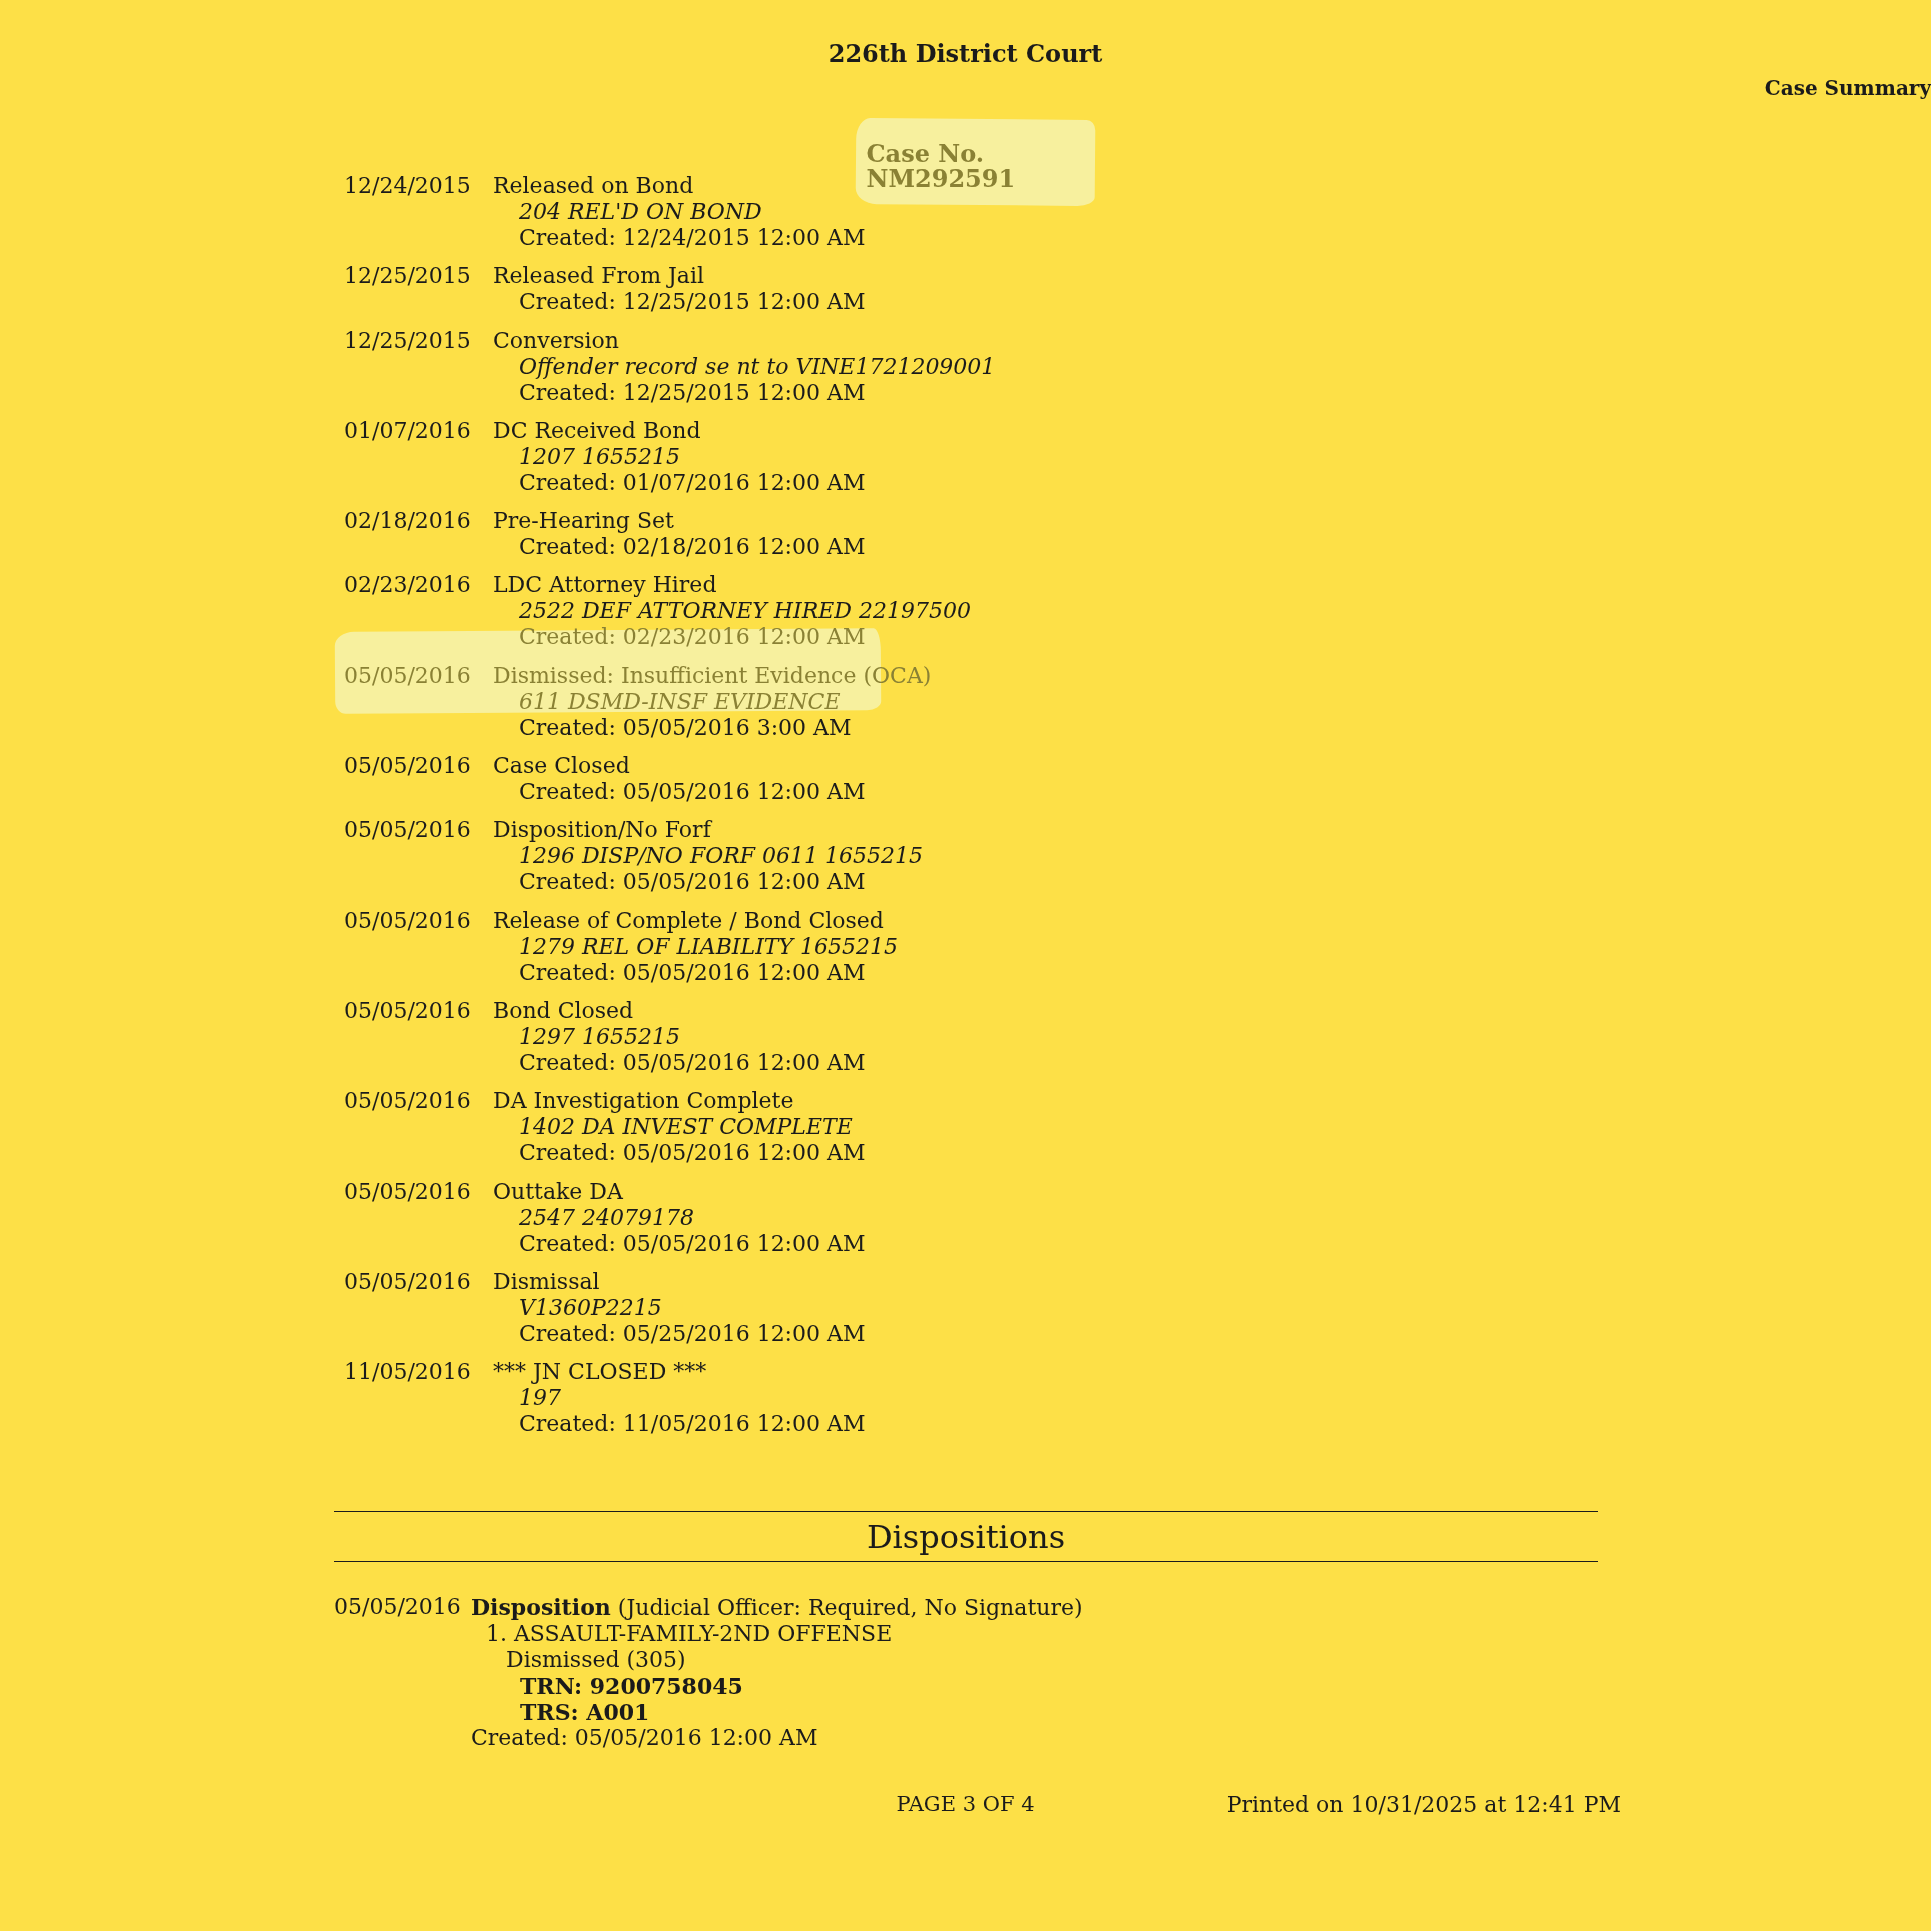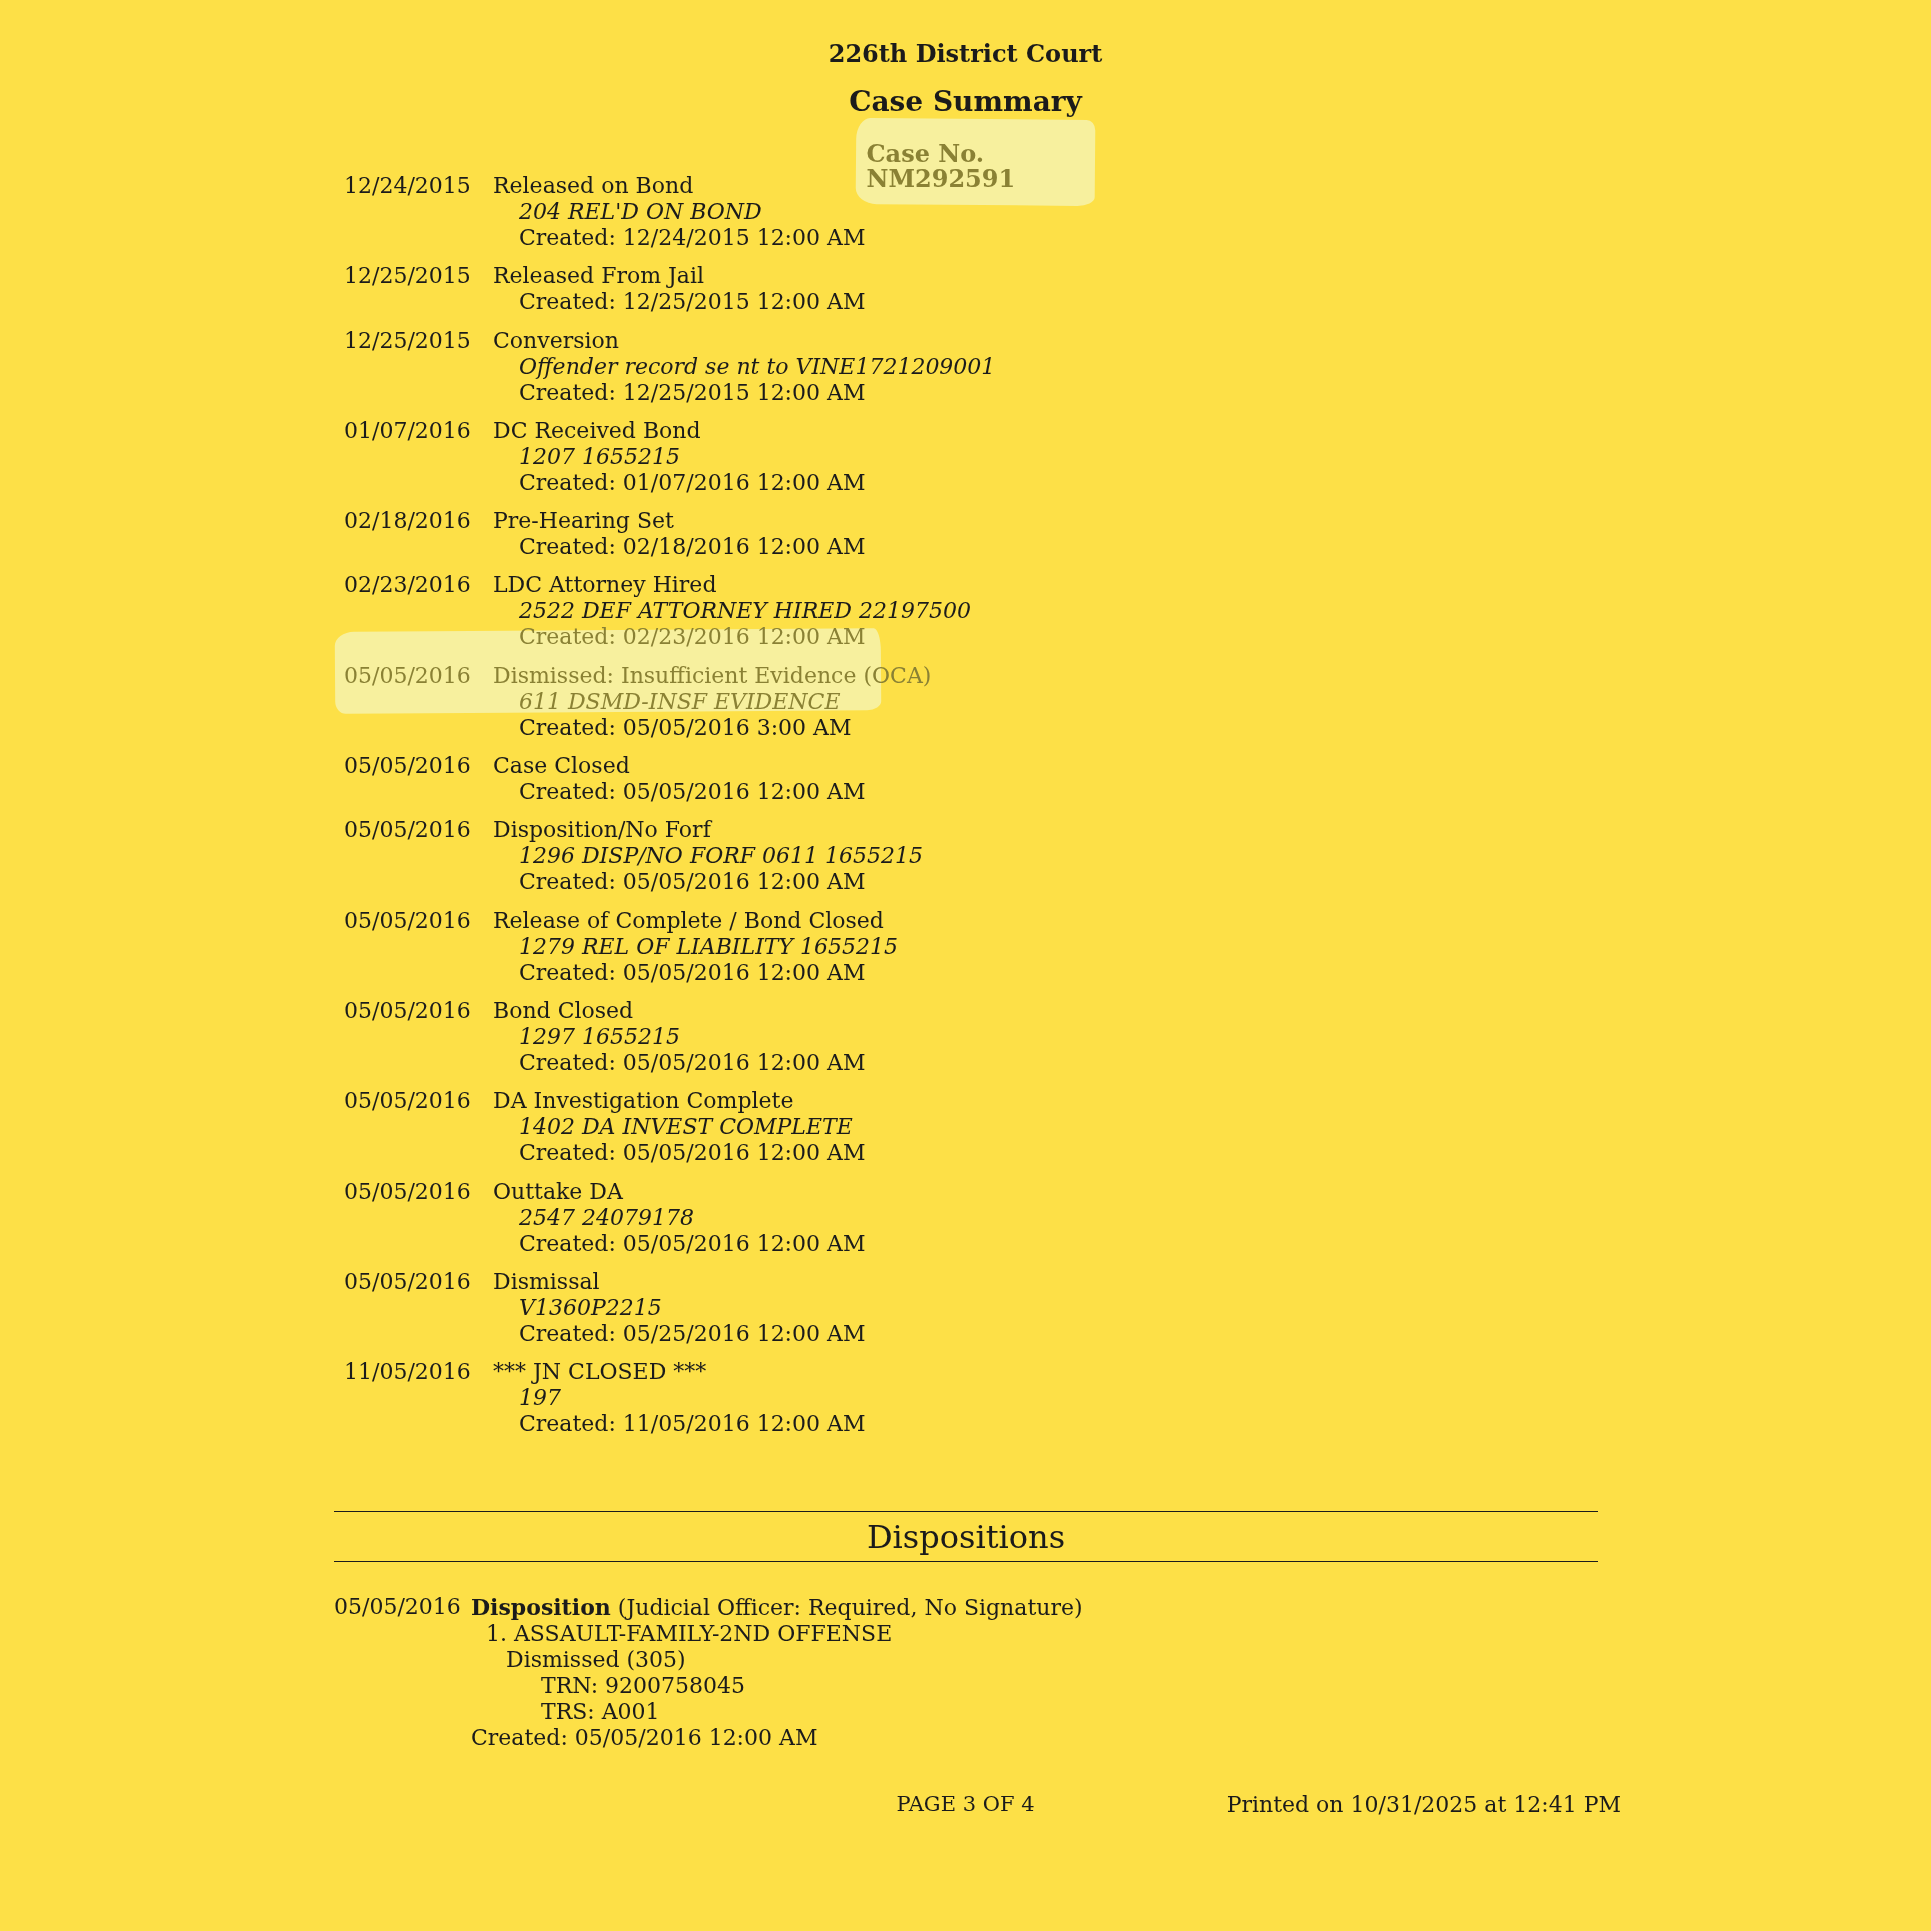--- a/index.html
+++ b/index.html
@@ -3,21 +3,21 @@
 <meta charset="utf-8">
 <style>
   html,body{margin:0;padding:0;background:#fff;}
   .page{
     position:relative;width:1931px;height:1931px;background:#fde047;overflow:hidden;
     font-family:"DejaVu Serif","Liberation Serif",serif;color:var(--ink,#1b1b1b);
   }
   
   .header{position:absolute;top:39px;left:0;width:1931px;text-align:center;}
   .court-name{font-size:24px;font-weight:bold;line-height:29px;}
-  .doc-title{font-size:28px;font-weight:bold;line-height:35px;margin-top:16px;}
+  .doc-title{font-size:20px;font-weight:bold;line-height:35px;margin-top:3px;text-align:right;}
   
   .case-no{position:absolute;left:856px;top:119px;width:239px;height:86px;}
   .case-no .blob{
     position:absolute;left:0;top:0;right:0;bottom:0;background:var(--hl,#f7f09e);
     border-radius:14px 8.8px 17.6px 21px / 21px 10.5px 8.8px 16px;transform:rotate(0.5deg);
   }
   .case-no .label{
     position:relative;z-index:1;padding:23px 0 0 10.5px;
     font-weight:bold;font-size:24px;line-height:24.6px;color:var(--hl-ink,#8a8134);
   }
@@ -40,21 +40,21 @@
   .event.tint-created .created{color:var(--hl-ink,#8a8134);}
   
   .disp-section{position:absolute;top:1511px;left:334px;width:1264px;}
   .rule{border-top:1.8px solid #1b1b1b;height:0;}
   .disp-heading{text-align:center;font-size:32px;line-height:28px;padding:10.5px 0;}
   .disp-entry{display:flex;margin-top:32px;font-size:22px;line-height:26px;}
   .disp-entry .date{width:137px;flex:none;}
   .disp-entry .type-label{font-weight:bold;}
   .disp-entry .charge{margin-left:15px;}
   .disp-entry .outcome{margin-left:35px;}
-  .disp-entry .trn,.disp-entry .trs{margin-left:70px;}
+  .disp-entry .trn,.disp-entry .trs{margin-left:49px;font-weight:bold;}
   .disp-entry .created{margin-left:0;}
   
   .footer-page{position:absolute;top:1792px;left:0;width:1931px;text-align:center;font-size:21px;line-height:24.6px;}
   .footer-printed{position:absolute;top:1792px;right:310px;width:439px;text-align:right;font-size:22px;line-height:25.5px;}
 </style>
 </head>
 <body>
 
 <div class="page">
 

